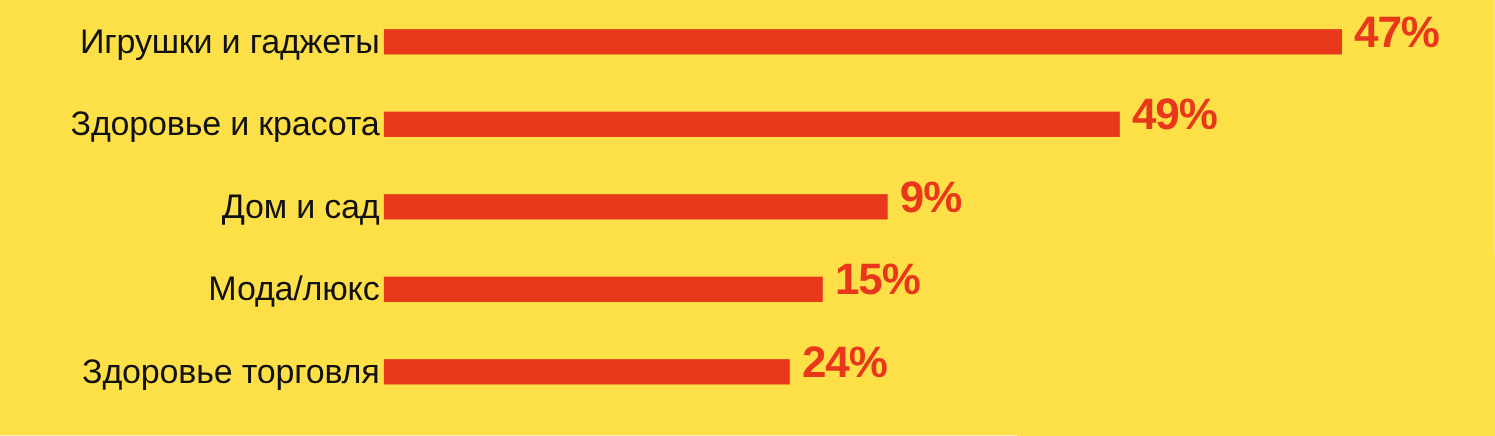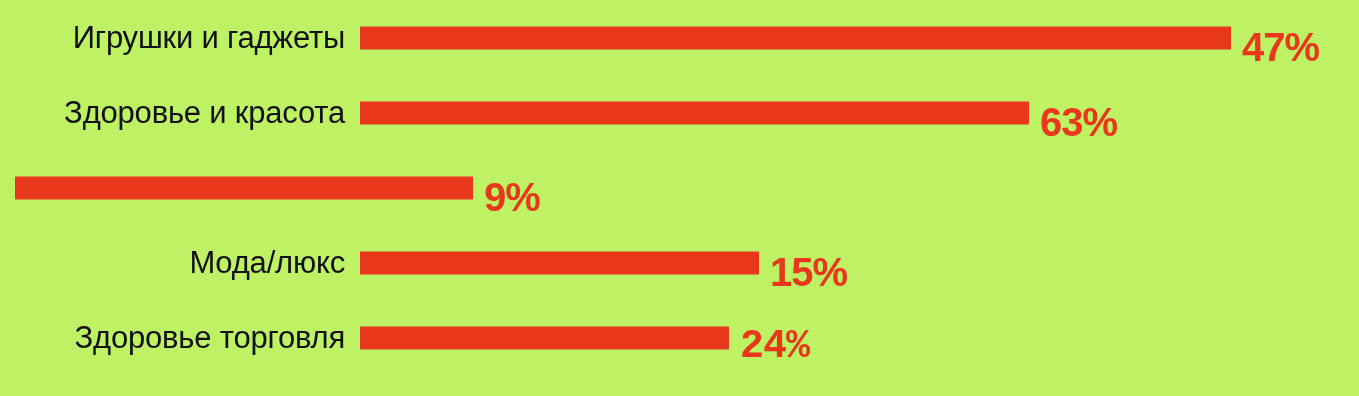--- a/index.html
+++ b/index.html
@@ -40,69 +40,70 @@
   }
   .bar-area {
     position: relative;
     flex: 1 1 auto;
     height: 75px;
     display: flex;
     align-items: center;
   }
   .bar-track {
     position: absolute;
-    left: 15px;
+    left: 4px;
     top: 50%;
     transform: translateY(-50%);
     height: 23px;
     display: flex;
-    align-items: flex-start;
+    align-items: flex-end;
   }
   .bar-fill {
     height: 23px;
     background: #E8371A;
     flex: 0 0 auto;
   }
   .bar-value {
     margin-left: 11px;
     font-size: 40px;
     font-weight: 700;
     color: #E8371A;
     line-height: 1;
     letter-spacing: -1px;
     white-space: nowrap;
   }
 </style>
 </head>
 <body>
 
-<div id="chart-root" style="background: #bef264;">
+<div id="chart-root" style="background: #fde047;">
   <div class="chart-rows">
 
     <div class="chart-row">
       <div class="row-label" style="color: rgb(17, 17, 17);">Игрушки и гаджеты</div>
       <div class="bar-area">
         <div class="bar-track">
           <div class="bar-fill" style="width: 871px; background: rgb(232, 55, 26);"></div>
           <div class="bar-value" style="color: rgb(232, 55, 26);">47%</div>
         </div>
       </div>
     </div>
 
     <div class="chart-row">
       <div class="row-label" style="color: rgb(17, 17, 17);">Здоровье и красота</div>
       <div class="bar-area">
         <div class="bar-track">
           <div class="bar-fill" style="width: 669px; background: rgb(232, 55, 26);"></div>
-          <div class="bar-value" style="color: rgb(232, 55, 26);">63%</div>
+          <div class="bar-value" style="color: rgb(232, 55, 26);">49%</div>
         </div>
       </div>
     </div>
 
     <div class="chart-row">
+      <div class="row-label" style="color: rgb(17, 17, 17);">Дом и сад</div>
       <div class="bar-area">
         <div class="bar-track">
           <div class="bar-fill" style="width: 458px; background: rgb(232, 55, 26);"></div>
           <div class="bar-value" style="color: rgb(232, 55, 26);">9%</div>
         </div>
       </div>
     </div>
 
     <div class="chart-row">
       <div class="row-label" style="color: rgb(17, 17, 17);">Мода/люкс</div>
@@ -112,19 +113,19 @@
           <div class="bar-value" style="color: rgb(232, 55, 26);">15%</div>
         </div>
       </div>
     </div>
 
     <div class="chart-row">
       <div class="row-label" style="color: rgb(17, 17, 17);">Здоровье торговля</div>
       <div class="bar-area">
         <div class="bar-track">
           <div class="bar-fill" style="width: 369px; background: rgb(232, 55, 26);"></div>
-          <div class="bar-value" style="color: rgb(232, 55, 26); font-family: Liberation Mono, monospace;">24%</div>
+          <div class="bar-value" style="color: rgb(232, 55, 26);">24%</div>
         </div>
       </div>
     </div>
 
   </div>
 </div>
 
 </body></html>

